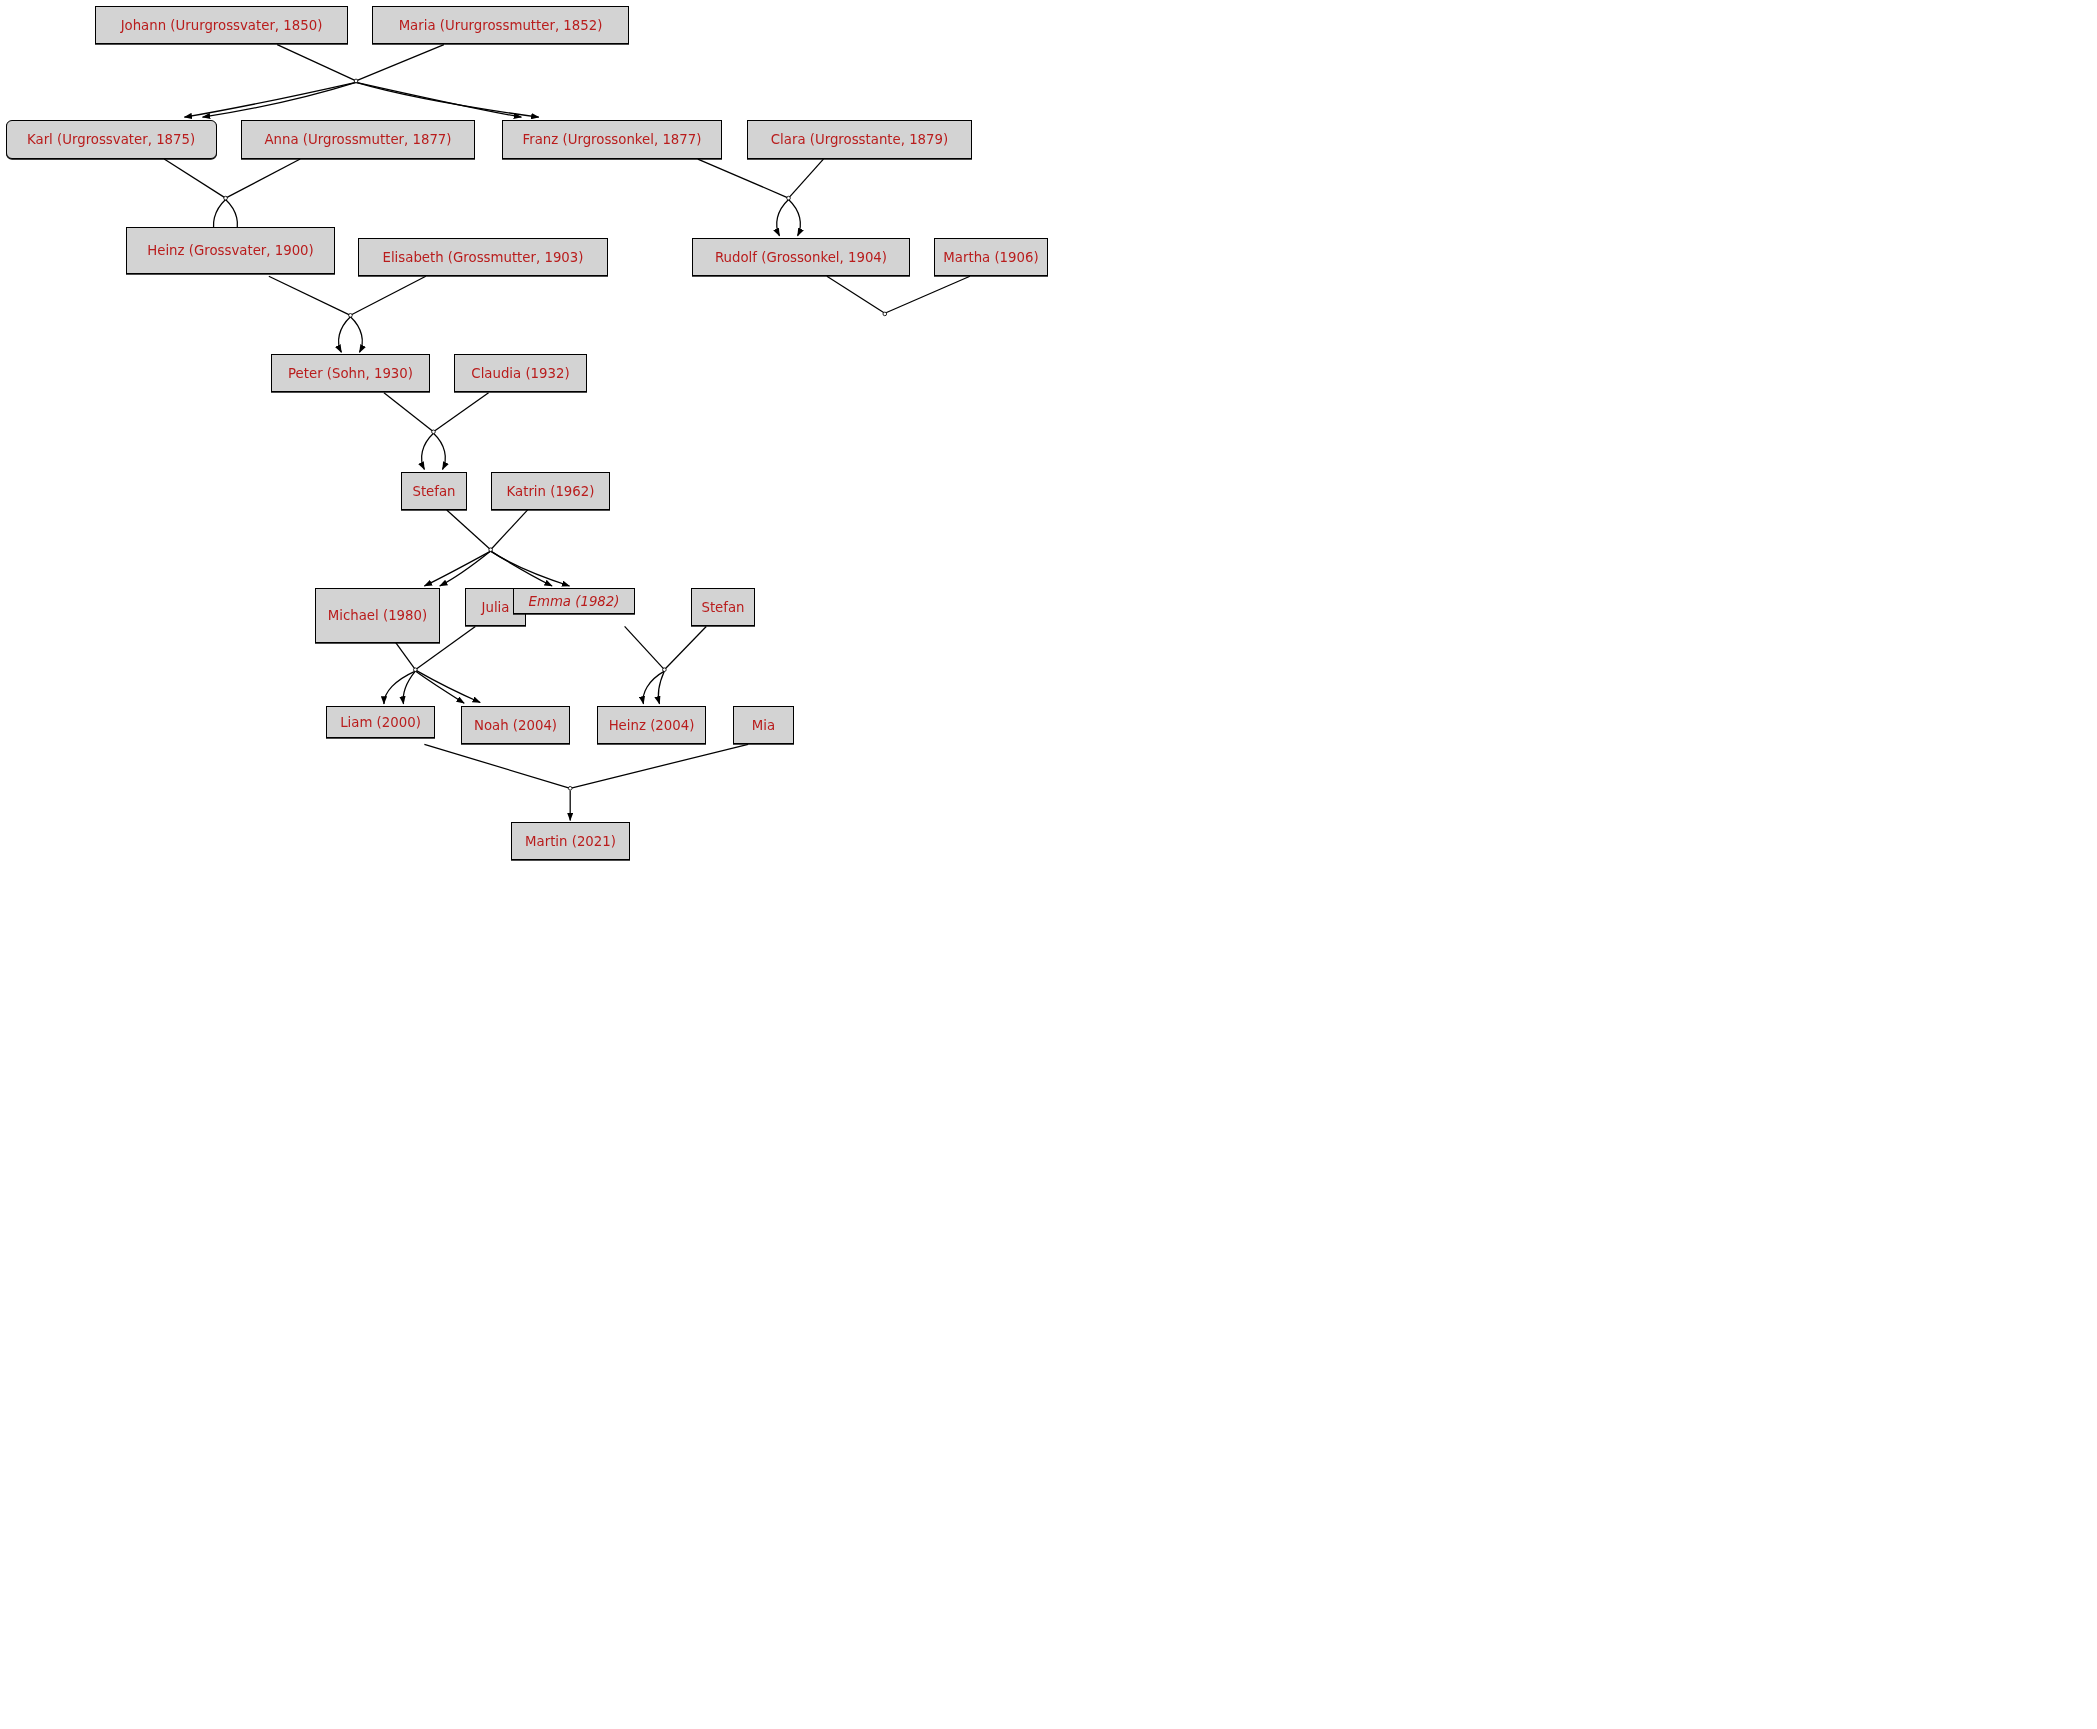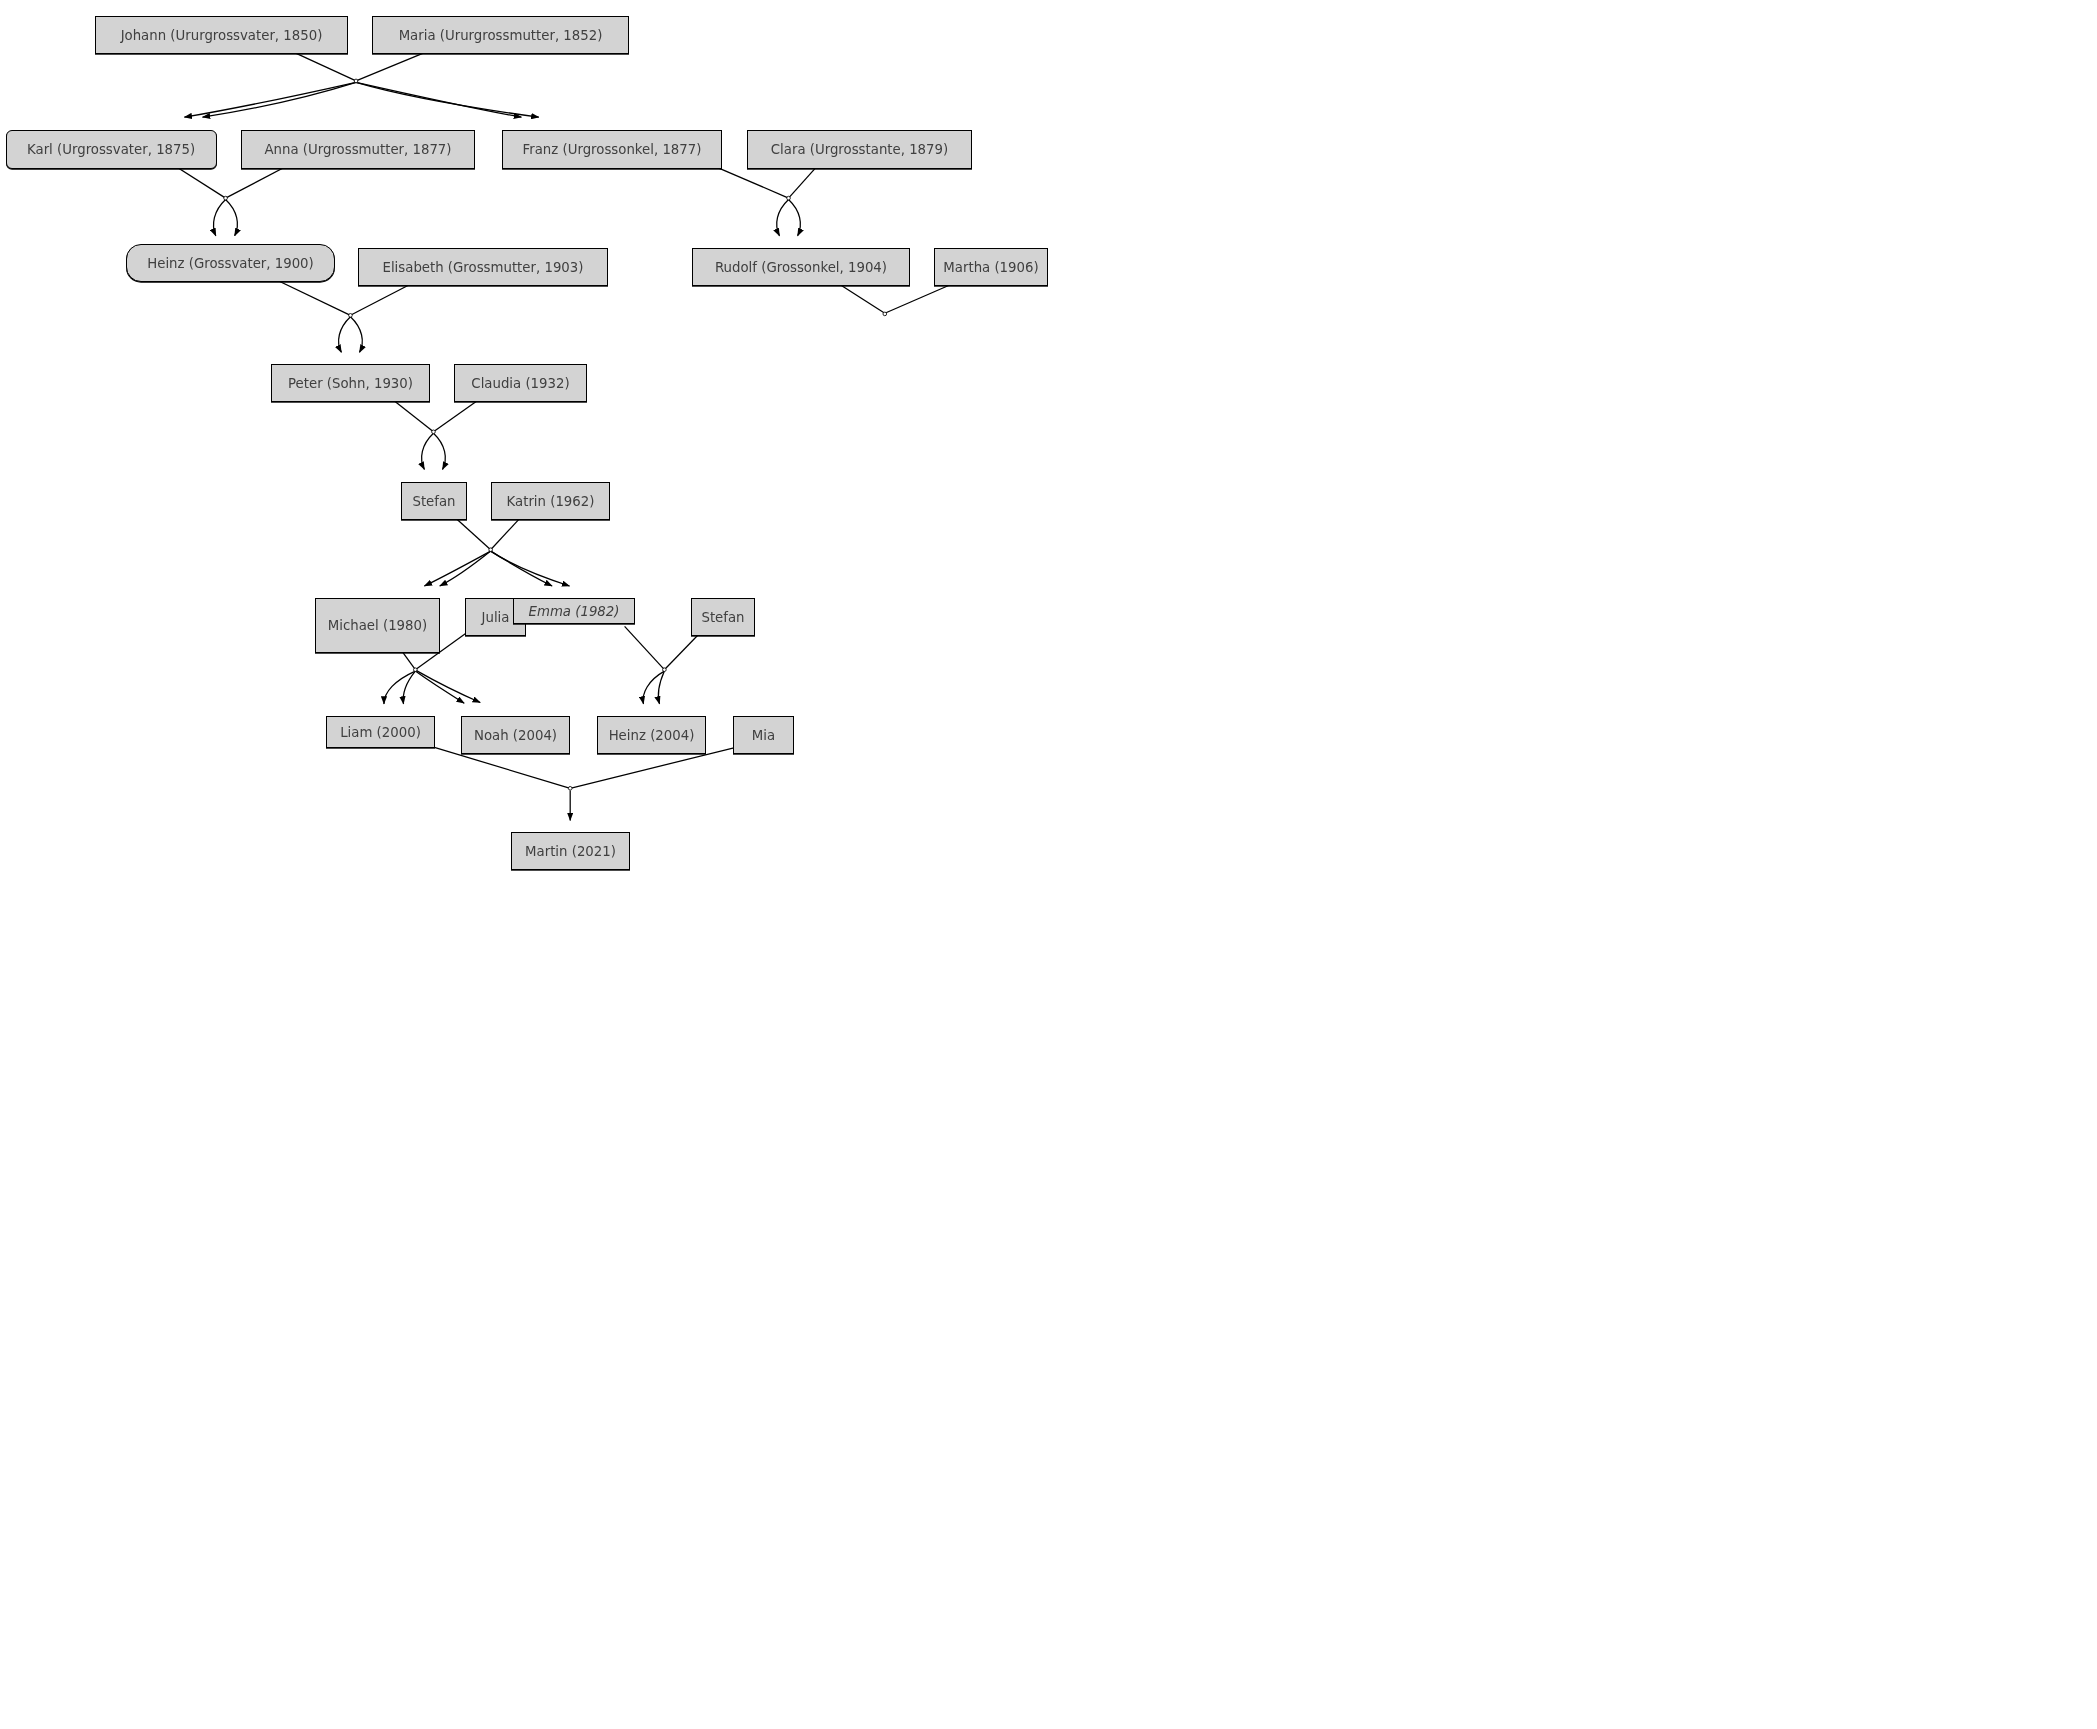--- a/index.html
+++ b/index.html
@@ -18,24 +18,23 @@
   }
   .node {
     position: absolute;
     background: #d3d3d3;
     border: 1.1px solid #000000;
     box-sizing: border-box;
     display: flex;
     align-items: center;
     justify-content: center;
     font-size: 13.3px;
-    color: #404040;
+    color: #b91c1c;
     white-space: nowrap;
     box-shadow: 0 0.7px 0 #000;
-    margin-top: 10px;
   }
   .edge { fill: none; stroke: #000000; stroke-width: 1.8px; }
   .junction { fill: #ffffff; stroke: #000000; stroke-width: 1.2px; }
 </style>
 </head>
 <body>
 
 <div id="canvas">
 
   <svg id="edges" viewBox="0 0 1503 1250" xmlns="http://www.w3.org/2000/svg">
@@ -123,21 +122,21 @@
   <div class="node" style="left:241px;  top:120px; width:234px; height:39px;">
       <span>Anna (Urgrossmutter, 1877)</span>
     </div>
   <div class="node" style="left:502px;  top:120px; width:220px; height:39px;">
       <span>Franz (Urgrossonkel, 1877)</span>
     </div>
   <div class="node" style="left:747px; top:120px; width:225px; height:39px;">
       <span>Clara (Urgrosstante, 1879)</span>
     </div>
 
-  <div class="node" style="left:126px;  top:234px; width:209px; height:38px;border-radius:15px;">
+  <div class="node" style="left:126px;  top:227px; width:209px; height:47px;">
       <span>Heinz (Grossvater, 1900)</span>
     </div>
   <div class="node" style="left:358px;  top:238px; width:250px; height:38px;">
       <span>Elisabeth (Grossmutter, 1903)</span>
     </div>
   <div class="node" style="left:692px;  top:238px; width:218px; height:38px;">
       <span>Rudolf (Grossonkel, 1904)</span>
     </div>
   <div class="node" style="left:934px; top:238px; width:114px; height:38px;">
       <span>Martha (1906)</span>

